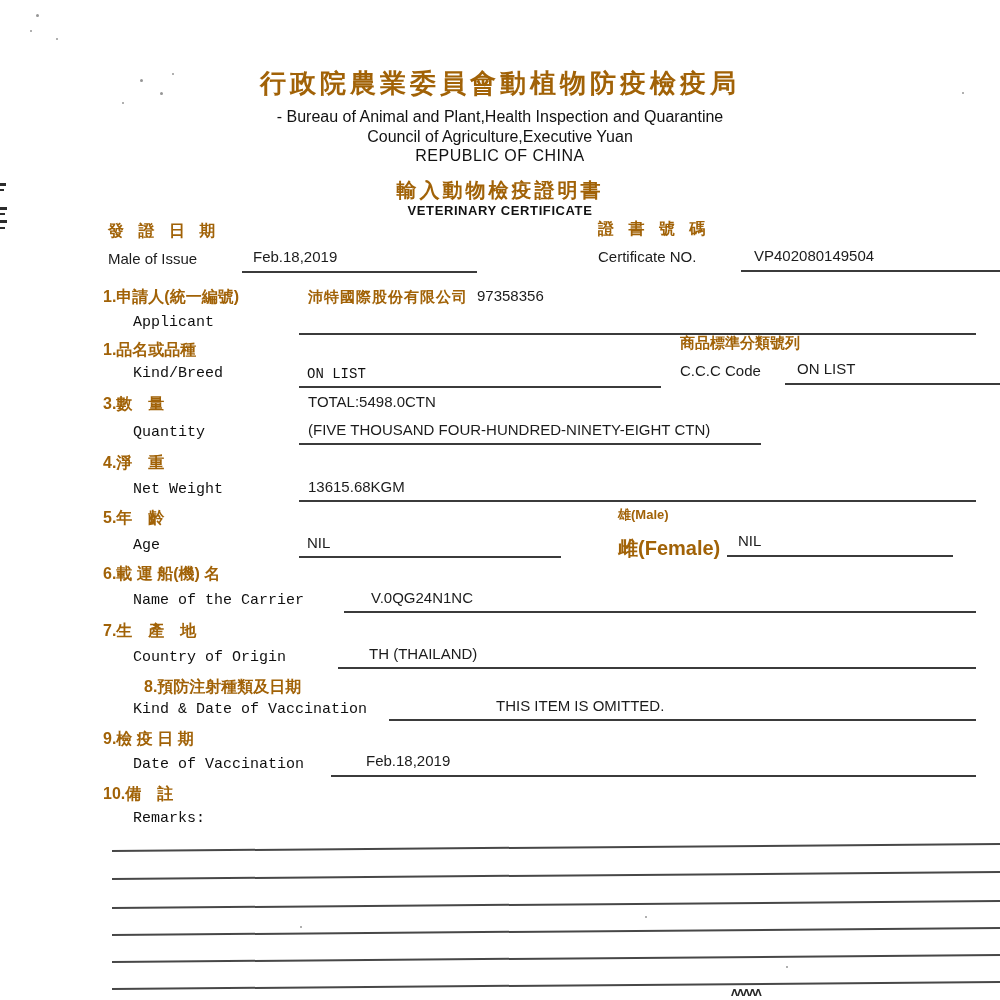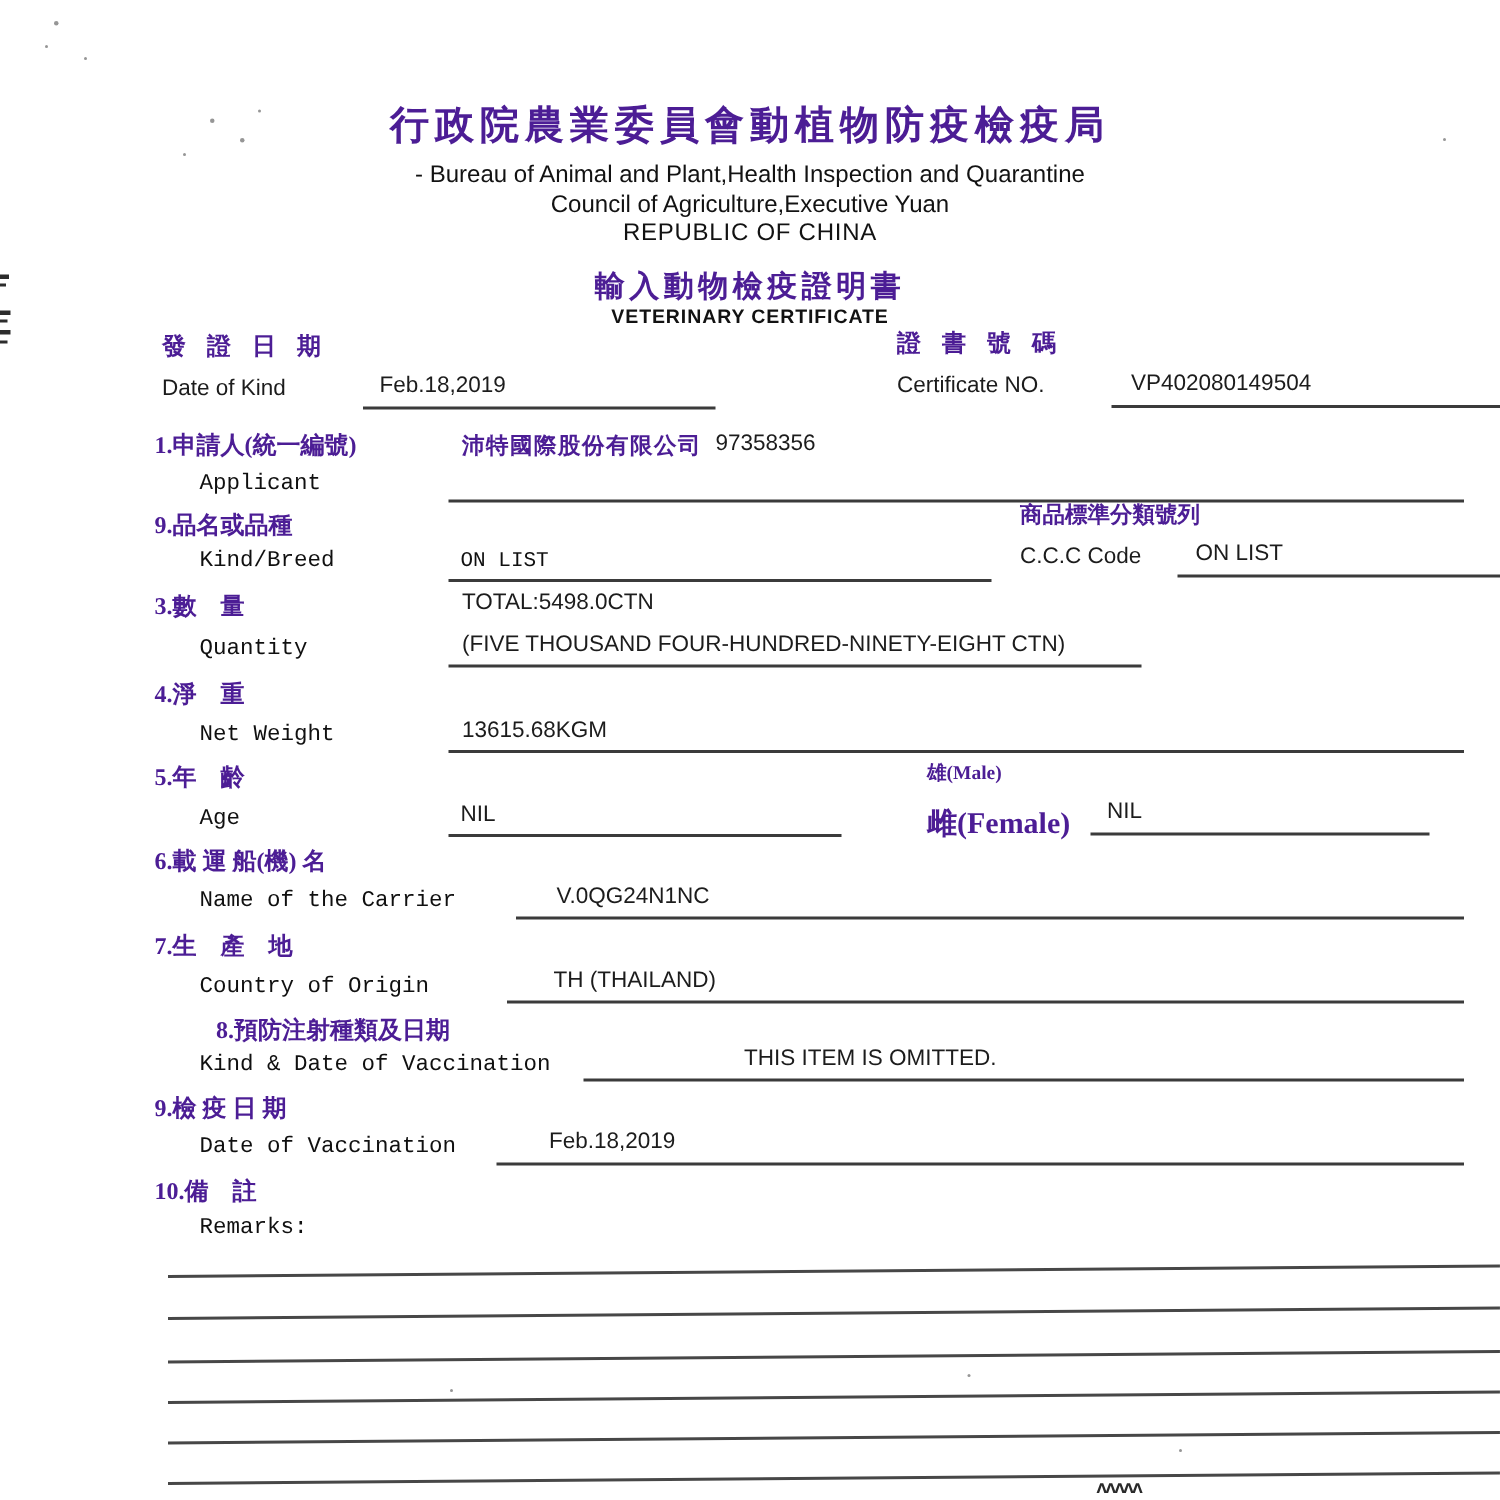--- a/index.html
+++ b/index.html
@@ -3,21 +3,21 @@
 <meta charset="utf-8">
 <style>
   html,body { margin:0; padding:0; background:#e8e8e8; }
   .page {
     position:relative; width:1000px; height:1000px; background:#ffffff;
     overflow:hidden; font-family:"Liberation Sans","DejaVu Sans",sans-serif;
     color:#1d1d1d;
   }
   .abs { position:absolute; white-space:pre; }
   .center { left:0; right:0; text-align:center; }
-  .zh { font-family:Liberation Serif, serif; font-weight:700; font-size:16px; color:#4c1d95; }
+  .zh { font-family:Liberation Sans, sans-serif; font-weight:700; font-size:16px; color:#a16207; }
   .mono { font-family:"Liberation Mono","DejaVu Sans Mono",monospace; font-size:15px; color:#101010; }
   .sans { font-family:"Liberation Sans","DejaVu Sans",sans-serif; font-size:15px; color:#1c1c1c; }
   .rule { position:absolute; height:2px; background:#3b3b3b; }
   .rule.thin { height:1.6px; background:#474747; }
   .speck { position:absolute; border-radius:50%; background:rgba(45,45,45,.5); }
   .edgemark { position:absolute; left:0; background:#2c2c2c; }
   .agency { font-size:26px; letter-spacing:4px; top:66px; }
   .hdr-en { font-size:16px; color:#121212; }
   .cert-zh { font-size:20px; letter-spacing:3px; top:177px; }
   .cert-en { font-size:13px; letter-spacing:.6px; font-weight:bold; color:#121212; top:203px; }
@@ -30,36 +30,36 @@
 <div class="page">
 
   <div class="abs center zh agency">行政院農業委員會動植物防疫檢疫局</div>
   <div class="abs center hdr-en" style="top:108px;">- Bureau of Animal and Plant,Health Inspection and Quarantine</div>
   <div class="abs center hdr-en" style="top:128px;">Council of Agriculture,Executive Yuan</div>
   <div class="abs center hdr-en" style="top:147px; letter-spacing:.5px;text-align:center;">REPUBLIC OF CHINA</div>
   <div class="abs center zh cert-zh">輸入動物檢疫證明書</div>
   <div class="abs center cert-en">VETERINARY CERTIFICATE</div>
 
   <div class="abs zh spread" style="left:108px; top:221px;">發 證 日 期</div>
-  <div class="abs sans" style="left:108px; top:250px;">Date of Kind</div>
+  <div class="abs sans" style="left:108px; top:250px;">Male of Issue</div>
   <div class="abs sans" style="left:253px; top:248px;">Feb.18,2019</div>
   <div class="rule" style="left:242px; top:271px; width:235px;"></div>
 
   <div class="abs zh spread" style="left:598px; top:219px;">證 書 號 碼</div>
   <div class="abs sans" style="left:598px; top:248px;">Certificate NO.</div>
   <div class="abs sans" style="left:754px; top:247px;">VP402080149504</div>
   <div class="rule" style="left:741px; top:270px; width:259px;"></div>
 
   <div class="abs zh" style="left:103px; top:287px;">1.申請人(統一編號)</div>
   <div class="abs zh" style="left:308px; top:288px; font-size:15px; letter-spacing:1px;">沛特國際股份有限公司</div>
   <div class="abs sans" style="left:477px; top:287px;">97358356</div>
   <div class="abs mono" style="left:133px; top:314px;">Applicant</div>
   <div class="rule" style="left:299px; top:333px; width:677px;"></div>
 
-  <div class="abs zh" style="left:103px; top:340px;">9.品名或品種</div>
+  <div class="abs zh" style="left:103px; top:340px;">1.品名或品種</div>
   <div class="abs zh" style="left:680px; top:334px; font-size:15px;">商品標準分類號列</div>
   <div class="abs mono" style="left:133px; top:365px;">Kind/Breed</div>
   <div class="abs mono" style="left:307px; top:366px; font-size:14px;">ON LIST</div>
   <div class="rule" style="left:299px; top:386px; width:362px;"></div>
   <div class="abs sans" style="left:680px; top:362px;">C.C.C Code</div>
   <div class="abs sans" style="left:797px; top:360px;">ON LIST</div>
   <div class="rule" style="left:785px; top:383px; width:215px;"></div>
 
   <div class="abs zh" style="left:103px; top:394px;">3.數　量</div>
   <div class="abs sans" style="left:308px; top:393px;">TOTAL:5498.0CTN</div>

